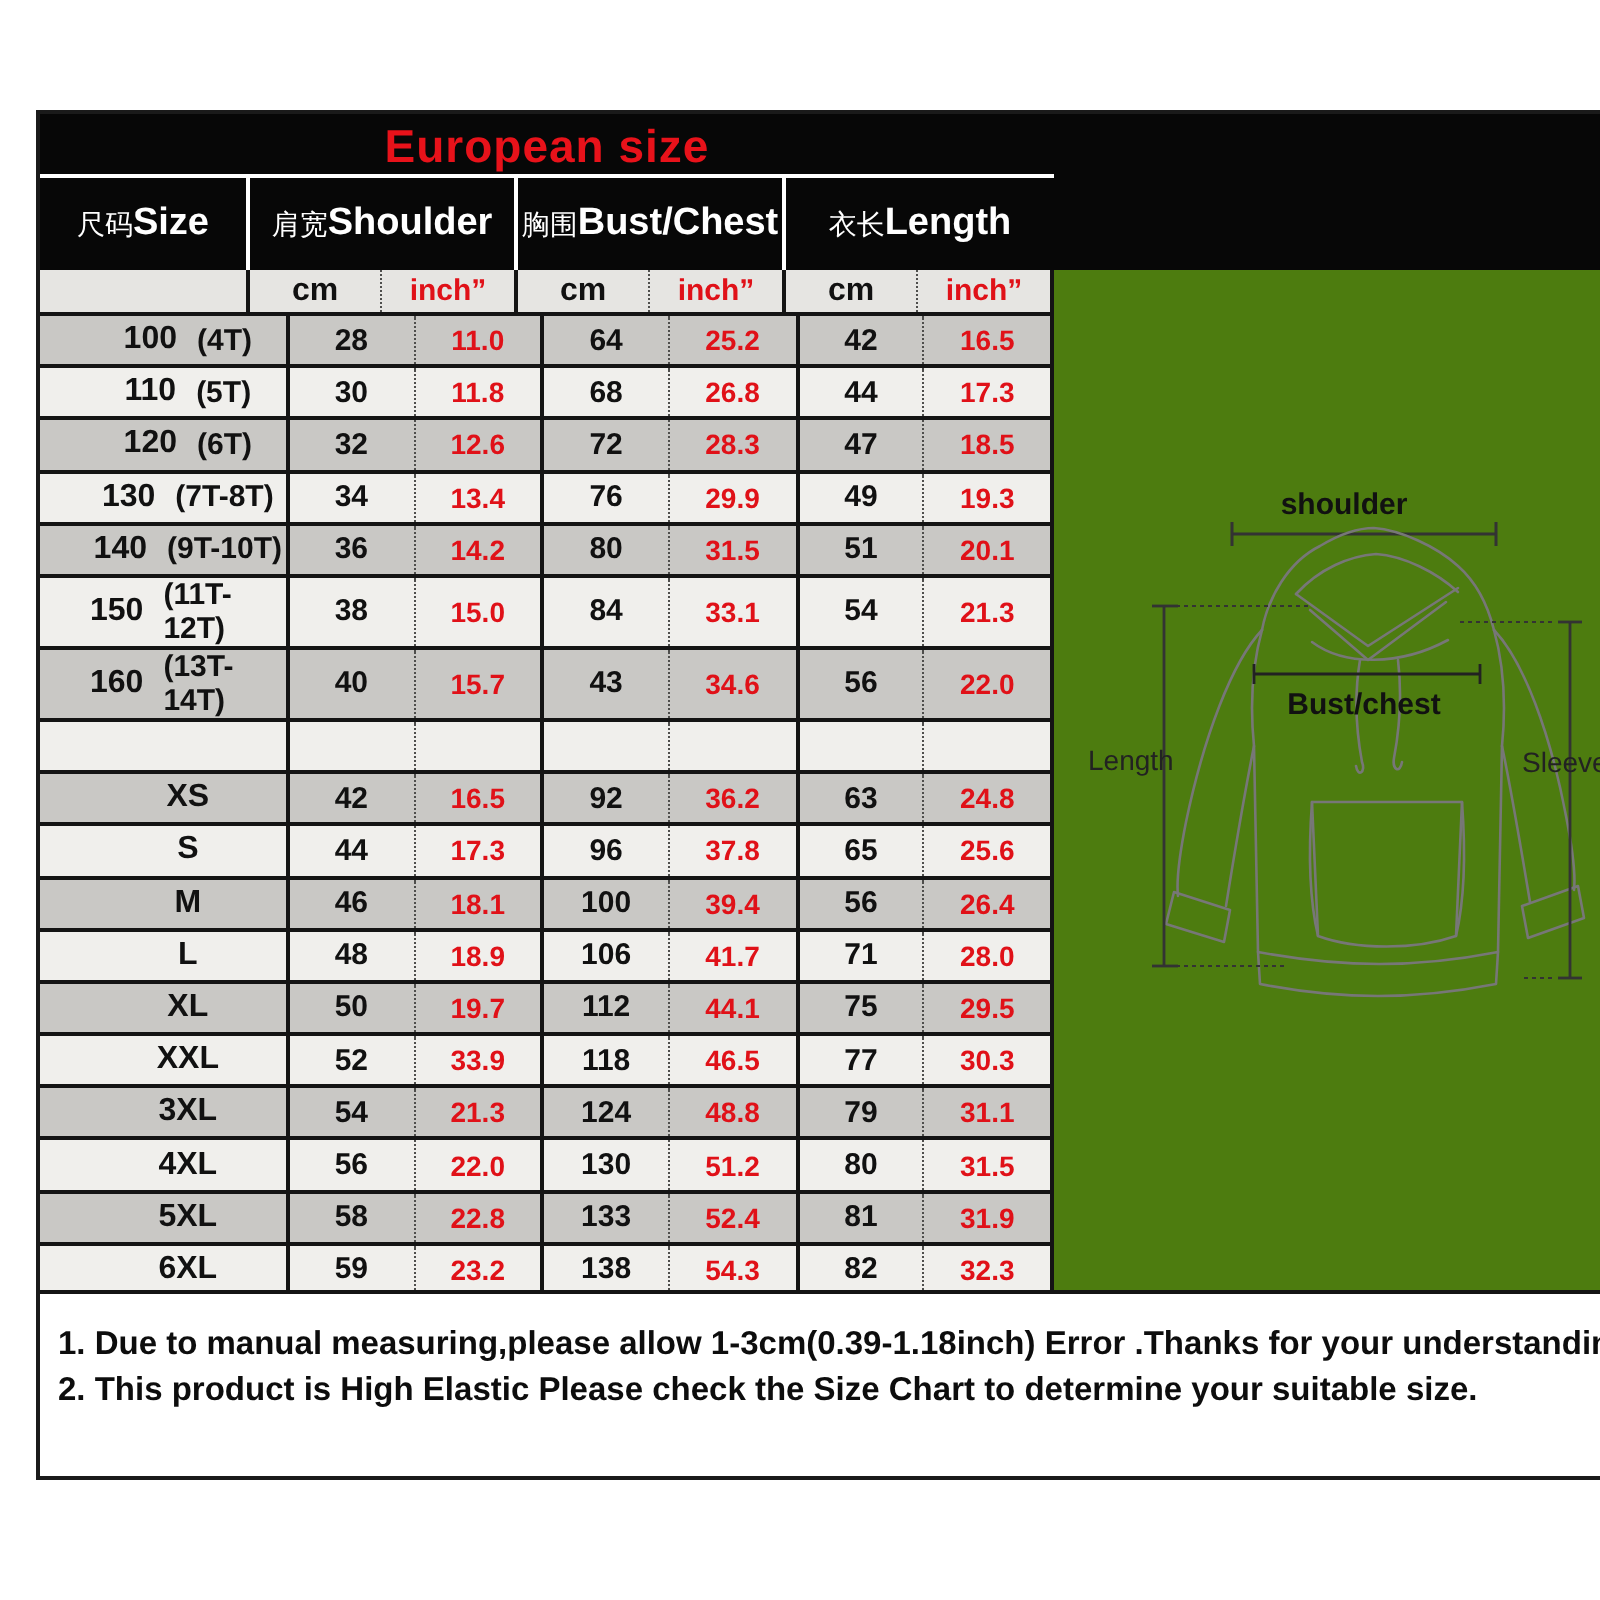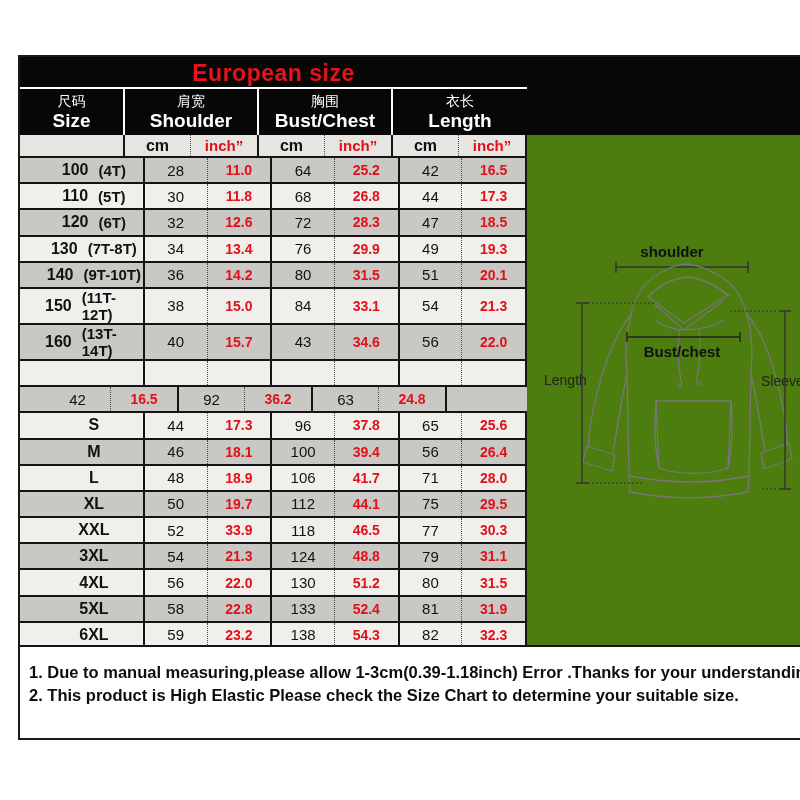--- a/index.html
+++ b/index.html
@@ -14,21 +14,21 @@
   }
   
   .banner { position:absolute; top:0; left:0; right:0; height:78px; background:#070707; }
   .title {
     position:absolute; top:1px; left:0; width:507px; height:30px;
     text-align:center; font-size:23px; font-weight:bold; color:#e8121a; line-height:30px;
     letter-spacing:0.5px;
   }
   .head-hline { position:absolute; top:30px; left:0; width:507px; height:2px; background:#fff; }
   .head-cells { position:absolute; top:32px; left:0; width:507px; height:46px; display:flex; }
-  .hcell { display:flex; flex-direction:column; align-items:center; justify-content:center; color:#fff; }
+  .hcell { display:flex; align-items:center; justify-content:center; color:#fff; }
   .hcell.w-size { width:105px; border-right:2px solid #fff; }
   .hcell.w-grp  { width:134px; border-right:2px solid #fff; }
   .hcell.w-grp:last-child { border-right:none; }
   .hcell .zh { font-size:14px; line-height:17px; }
   .hcell .en { font-size:19px; font-weight:bold; line-height:22px; }
   
   .subhead {
     position:absolute; top:78px; left:0; width:507px; height:23px;
     display:flex; background:#e6e5e2; border-bottom:2px solid #141414;
   }
@@ -39,21 +39,21 @@
   .unit-cm   { font-size:16px; font-weight:bold; color:#111; }
   .unit-inch { font-size:15px; font-weight:bold; color:#e01118; }
   
   .tbody { position:absolute; top:101px; left:0; width:507px; height:489px; display:flex; flex-direction:column; }
   .t-row { flex:1; display:flex; border-bottom:2px solid #141414;padding-left:25px; }
   .t-row:last-child { border-bottom:none; }
   .t-row.dark  { background:#c9c8c5; }
   .t-row.light { background:#f0efec; }
   .lab { gap:10px; font-size:16px; font-weight:bold; color:#111; }
   .lab .tag { font-size:15px; }
-  .cm-val   { font-size:15px; font-weight:normal; color:#111; }
+  .cm-val   { font-size:15px; font-weight:bold; color:#111; }
   .inch-val { font-size:14px; font-weight:bold; color:#e01118; }
   
   .full-divider { position:absolute; top:588px; left:0; right:0; height:2px; background:#141414; }
   .notes { position:absolute; top:590px; left:0; right:0; bottom:0; background:#fff; padding:14px 8px 0 9px; }
   .notes p { font-size:16.5px; font-weight:bold; color:#0d0d0d; line-height:23px; white-space:nowrap; }
   
   .hoodie { position:absolute; top:176px; left:512px; width:278px; height:300px; }
   .hoodie text { font-family:"Liberation Sans", sans-serif; }
 </style>
 </head>
@@ -185,20 +185,23 @@
             <span></span>
           </div>
           <div class="cell col-cm cm-val"></div>
           <div class="cell col-inch inch-val"></div>
           <div class="cell col-cm cm-val"></div>
           <div class="cell col-inch inch-val"></div>
           <div class="cell col-cm cm-val"></div>
           <div class="cell col-inch inch-val"></div>
         </div>
         <div class="t-row dark">
+          <div class="cell col-size lab">
+            <span>XS</span>
+          </div>
           <div class="cell col-cm cm-val">42</div>
           <div class="cell col-inch inch-val">16.5</div>
           <div class="cell col-cm cm-val">92</div>
           <div class="cell col-inch inch-val">36.2</div>
           <div class="cell col-cm cm-val">63</div>
           <div class="cell col-inch inch-val">24.8</div>
         </div>
         <div class="t-row light">
           <div class="cell col-size lab">
             <span>S</span>

